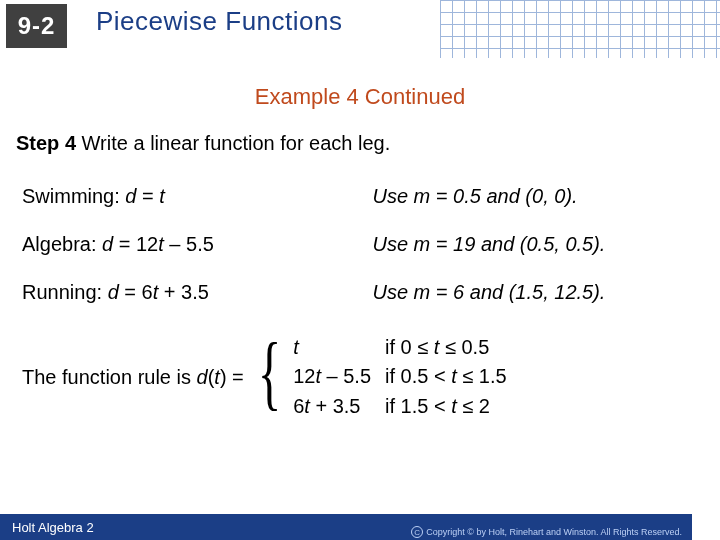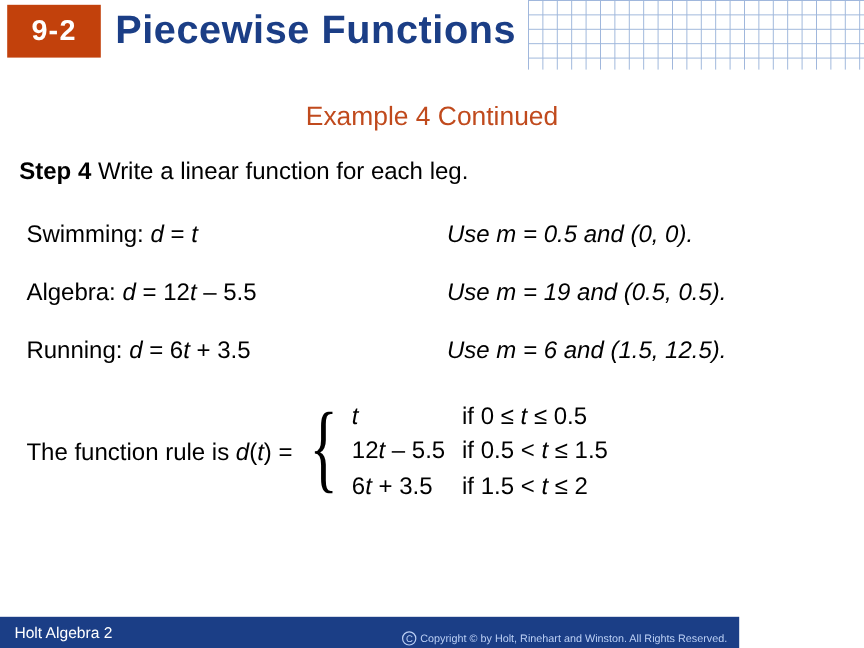--- a/index.html
+++ b/index.html
@@ -24,35 +24,35 @@
     background-image:
       linear-gradient(#2a5fb0 1px, transparent 1px),
       linear-gradient(90deg, #2a5fb0 1px, transparent 1px);
     background-size: 12px 12px;
     background-color: #fff;
     opacity: 0.45;
   }
   .lesson-badge {
     position: absolute;
     left: 6px; top: 4px;
-    width: 78px; height: 44px;
-    background: #c2410c;
+    width: 61px; height: 44px;
+    background: #404040;
     color: #fff;
     font-weight: bold;
     font-size: 24px;
     display: flex;
     align-items: center;
     justify-content: center;
     letter-spacing: 1px;
   }
   .title {
     position: absolute;
     left: 96px; top: 6px;
-    font-size: 33px;
-    font-weight: 700;
+    font-size: 26px;
+    font-weight: 400;
     color: #1b3e86;
     font-family: Verdana, Arial, sans-serif;
     letter-spacing: 0.5px;
   }
   .example-heading {
     color: #c04a1d;
     font-weight: normal;
     font-size: 22px;
     text-align: center;
     margin-top: 26px;
@@ -103,21 +103,21 @@
     display: grid;
     grid-template-columns: auto auto;
     column-gap: 14px;
     row-gap: 6px;
     align-items: center;
     font-size: 20px;
   }
   .footer {
     position: absolute;
     left: 0; bottom: 0;
-    width: 616px; height: 26px;
+    width: 692px; height: 26px;
     background: #1b3e86;
     color: #fff;
     font-size: 13px;
     display: flex;
     align-items: center;
     justify-content: space-between;
     padding: 0 10px 0 12px;
   }
   .copyright { font-size: 9px; color: #bcd0f5; margin-top: 10px; }
   .copy-symbol {

